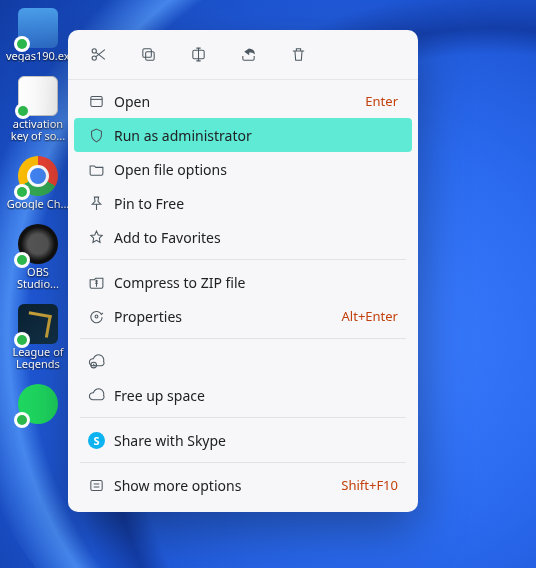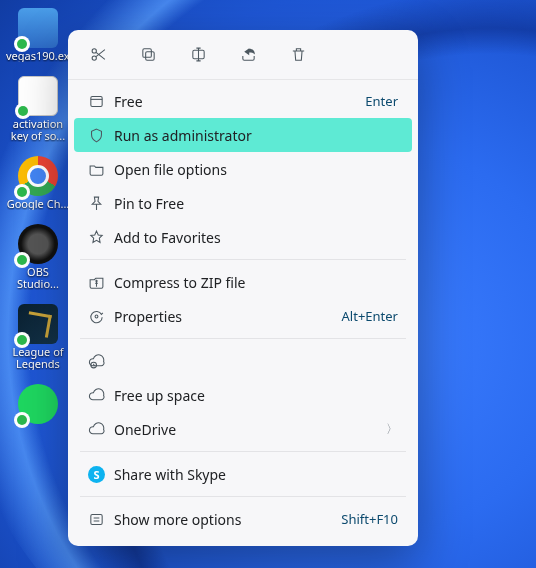--- a/index.html
+++ b/index.html
@@ -46,21 +46,21 @@
     background:#f7f7f9; border-radius:10px; box-shadow:0 18px 50px rgba(0,0,0,0.35);
     padding-bottom:6px;
   }
   .cm-toolbar { height:50px; display:flex; align-items:center; gap:26px; padding:0 18px; border-bottom:1px solid #e6e6e8; }
   .cm-toolbar svg, .cm-list .ico svg { width:17px; height:17px; stroke:#4d5860; fill:none; stroke-width:1.5; }
   .cm-toolbar .tbtn { width:24px; height:24px; display:flex; align-items:center; justify-content:center; cursor:pointer; border-radius:4px; }
   .cm-list { padding:4px 4px; }
   .cm-item { height:34px; display:flex; align-items:center; padding:0 14px; border-radius:4px; margin:0 2px; font-size:14px; color:#202225; cursor:pointer; }
   .cm-item .ico { width:26px; display:flex; align-items:center; }
   .cm-item .lbl { flex:1; }
-  .cm-item .hint { color:#0c4a6e; font-size:13px; }
+  .cm-item .hint { color:#c2410c; font-size:13px; }
   .cm-item.highlight { background:#5eead4; }
   .cm-sep { height:1px; background:#e3e3e6; margin:5px 8px; }
   .chevron { color:#7a828a; font-size:12px; }
   .ico-inline { width:17px; height:17px; }
   .skype-dot{width:17px;height:17px;border-radius:50%;background:#0db3f0;display:flex;align-items:center;justify-content:center;color:#fff;font-size:11px;font-weight:700;}
   .cloud-blue svg{stroke:#1a8fe3;}
 </style>
 </head>
 <body>
 
@@ -144,21 +144,21 @@
 
     <div class="cm-list">
 
       <div class="cm-item">
         <span class="ico">
             <svg class="ico-inline" viewBox="0 0 24 24">
               <rect x="4" y="5" width="16" height="14" rx="2"></rect>
               <path d="M4 9h16"></path>
             </svg>
           </span>
-        <span class="lbl">Free</span>
+        <span class="lbl">Open</span>
         <span class="hint">Enter</span>
       </div>
 
       <div class="cm-item highlight">
         <span class="ico">
             <svg class="ico-inline" viewBox="0 0 24 24">
               <path d="M12 3l7 3v5c0 5-3 8-7 10-4-2-7-5-7-10V6l7-3z"></path>
             </svg>
           </span>
         <span class="lbl">Run as administrator</span>
@@ -230,29 +230,20 @@
 
       <div class="cm-item">
         <span class="ico">
             <svg class="ico-inline" viewBox="0 0 24 24">
               <path d="M7 18a5 5 0 1 1 .7-9.95A6 6 0 0 1 22 12a4 4 0 0 1-4 6H7z"></path>
             </svg>
           </span>
         <span class="lbl">Free up space</span>
       </div>
 
-      <div class="cm-item">
-        <span class="ico cloud-blue">
-            <svg class="ico-inline" viewBox="0 0 24 24" fill="#1a8fe3" stroke="none">
-              <path d="M7 18a5 5 0 1 1 .7-9.95A6 6 0 0 1 22 12a4 4 0 0 1-4 6H7z"></path>
-            </svg>
-          </span>
-        <span class="lbl">OneDrive</span>
-        <span class="chevron">〉</span>
-      </div>
 
       <div class="cm-sep"></div>
 
       <div class="cm-item">
         <span class="ico">
             <span class="skype-dot">S</span>
           </span>
         <span class="lbl">Share with Skype</span>
       </div>
 

